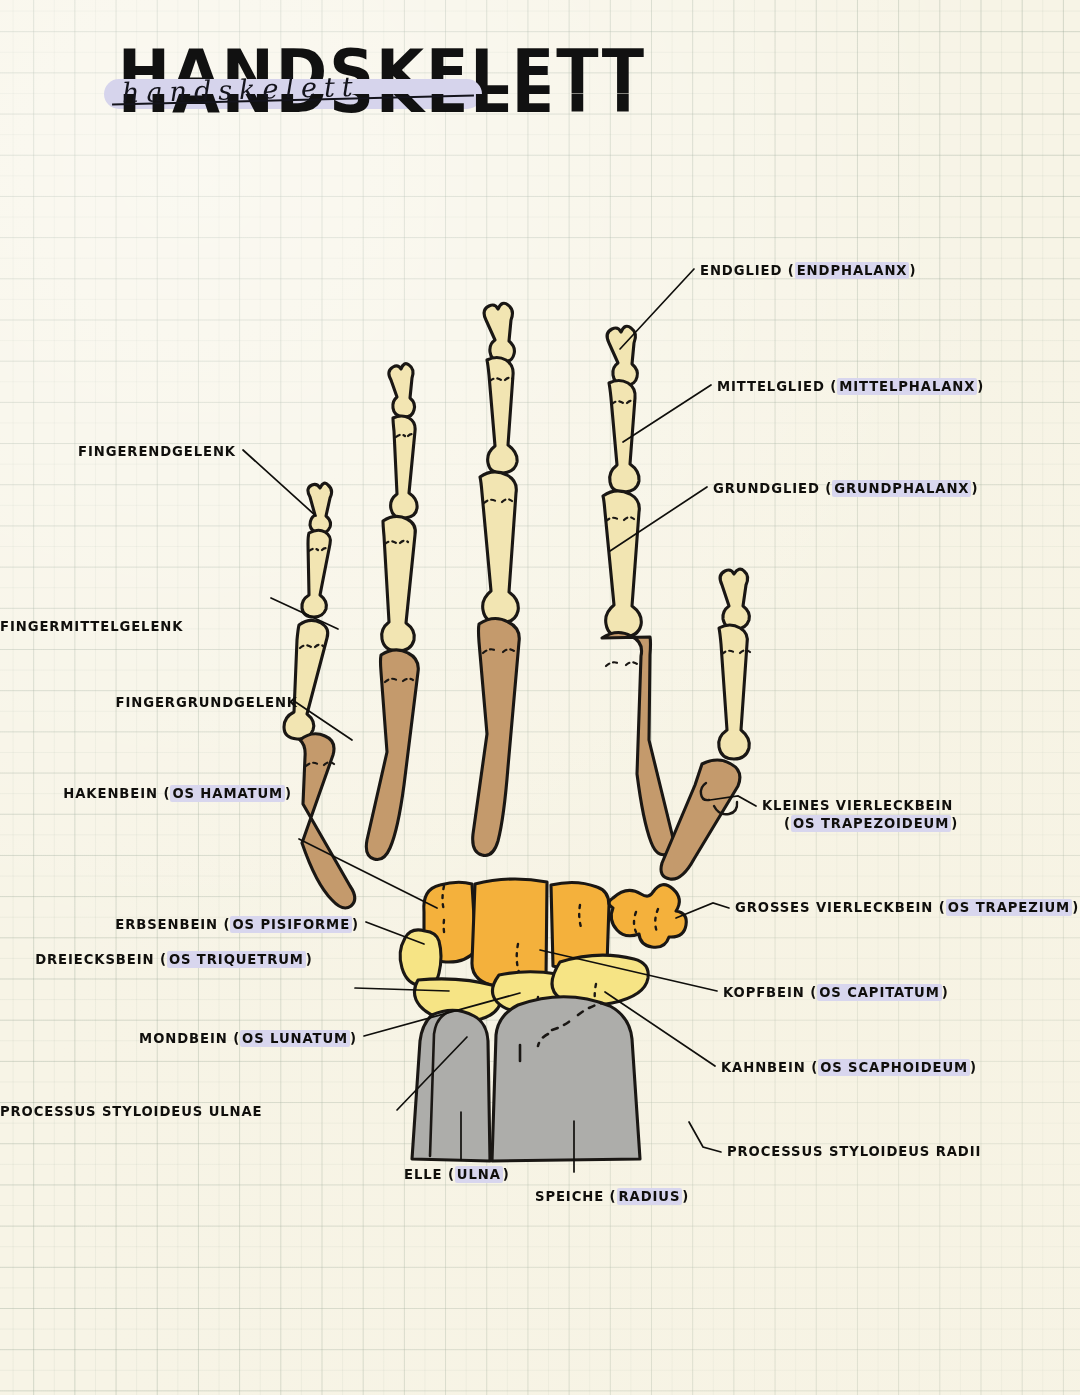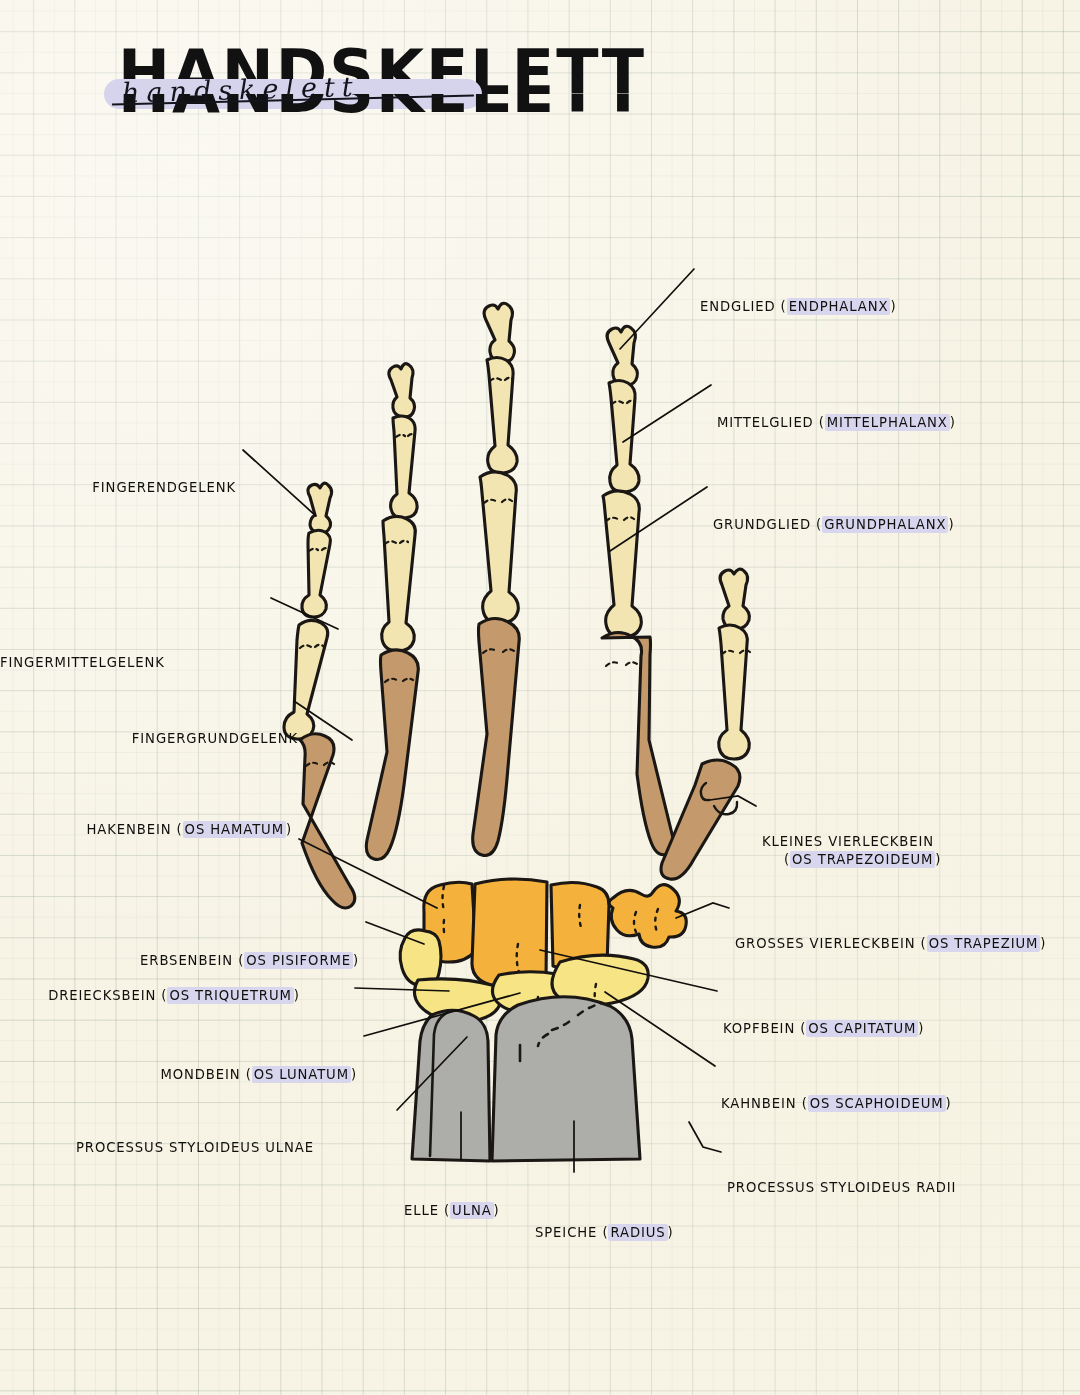--- a/index.html
+++ b/index.html
@@ -71,27 +71,26 @@
   }
   .title-strike{
     position:absolute;left:112px;top:99px;width:362px;height:1.6px;
     background:#14141c;transform:rotate(-1.4deg);
   }
 
   
   .lbl{
     position:absolute;
     font-family:"DejaVu Sans", sans-serif;
-    font-weight:normal;
+    font-weight:bold;
     font-size:13.2px;
     letter-spacing:.9px;
     color:#100f0c;
     white-space:nowrap;
     line-height:1.35;
-    margin-top:36px;
   }
   .lbl .hl{
     background:#d8d6ee;
     padding:1px 2px 1px 2px;
     border-radius:2px;
     box-decoration-break:clone;
     -webkit-box-decoration-break:clone;
   }
   .lbl.r{text-align:left;}
   .lbl.l{text-align:right;}
@@ -266,21 +265,21 @@
 </svg>
 
 <div id="label-layer">
     <div class="lbl l" style="top: 443px; left: 0px; width: 236px; text-align: right;"><span>FINGERENDGELENK</span></div>
     <div class="lbl l" style="top: 618px; left: 0px; width: 264px; text-align: left;"><span>FINGERMITTELGELENK</span></div>
     <div class="lbl l" style="top: 694px; left: 0px; width: 287px; text-align: right; padding-left: 11px;"><span>FINGERGRUNDGELENK</span></div>
     <div class="lbl l" style="top: 785px; left: 0px; width: 292px; "><span>HAKENBEIN</span> (<span class="hl">OS HAMATUM</span>)</div>
     <div class="lbl l" style="top: 916px; left: 0px; width: 359px; text-align: right;"><span>ERBSENBEIN</span> (<span class="hl">OS PISIFORME</span>)</div>
     <div class="lbl l" style="top: 951px; left: 0px; width: 348px; text-align: center;"><span>DREIECKSBEIN</span> (<span class="hl">OS TRIQUETRUM</span>)</div>
     <div class="lbl l" style="top: 1030px; left: 0px; width: 357px; text-align: right;"><span>MONDBEIN</span> (<span class="hl">OS LUNATUM</span>)</div>
-    <div class="lbl l" style="top: 1103px; left: 0px; width: 390px; text-align: center;"><span>PROCESSUS STYLOIDEUS  ULNAE</span></div>
+    <div class="lbl l" style="top: 1103px; left: 0px; width: 390px; text-align: left;"><span>PROCESSUS STYLOIDEUS  ULNAE</span></div>
     <div class="lbl r" style="top: 262px; left: 700px;"><span>ENDGLIED</span> (<span class="hl">ENDPHALANX</span>)</div>
     <div class="lbl r" style="top: 378px; left: 717px;"><span>MITTELGLIED</span> (<span class="hl">MITTELPHALANX</span>)</div>
     <div class="lbl r" style="top: 480px; left: 713px;"><span>GRUNDGLIED</span> (<span class="hl">GRUNDPHALANX</span>)</div>
     <div class="lbl r" style="top: 797px; left: 762px;"><span>KLEINES  VIERLECKBEIN</span><span class="ln2">(<span class="hl">OS TRAPEZOIDEUM</span>)</span></div>
     <div class="lbl r" style="top: 899px; left: 735px;"><span>GROSSES VIERLECKBEIN</span> (<span class="hl">OS TRAPEZIUM</span>)</div>
     <div class="lbl r" style="top: 984px; left: 723px;"><span>KOPFBEIN</span> (<span class="hl">OS CAPITATUM</span>)</div>
     <div class="lbl r" style="top: 1059px; left: 721px;"><span>KAHNBEIN</span> (<span class="hl">OS SCAPHOIDEUM</span>)</div>
     <div class="lbl r" style="top: 1143px; left: 727px;"><span>PROCESSUS  STYLOIDEUS  RADII</span></div>
     <div class="lbl r" style="top: 1166px; left: 404px;"><span>ELLE</span> (<span class="hl">ULNA</span>)</div>
     <div class="lbl r" style="top: 1188px; left: 535px;"><span>SPEICHE</span> (<span class="hl">RADIUS</span>)</div>

